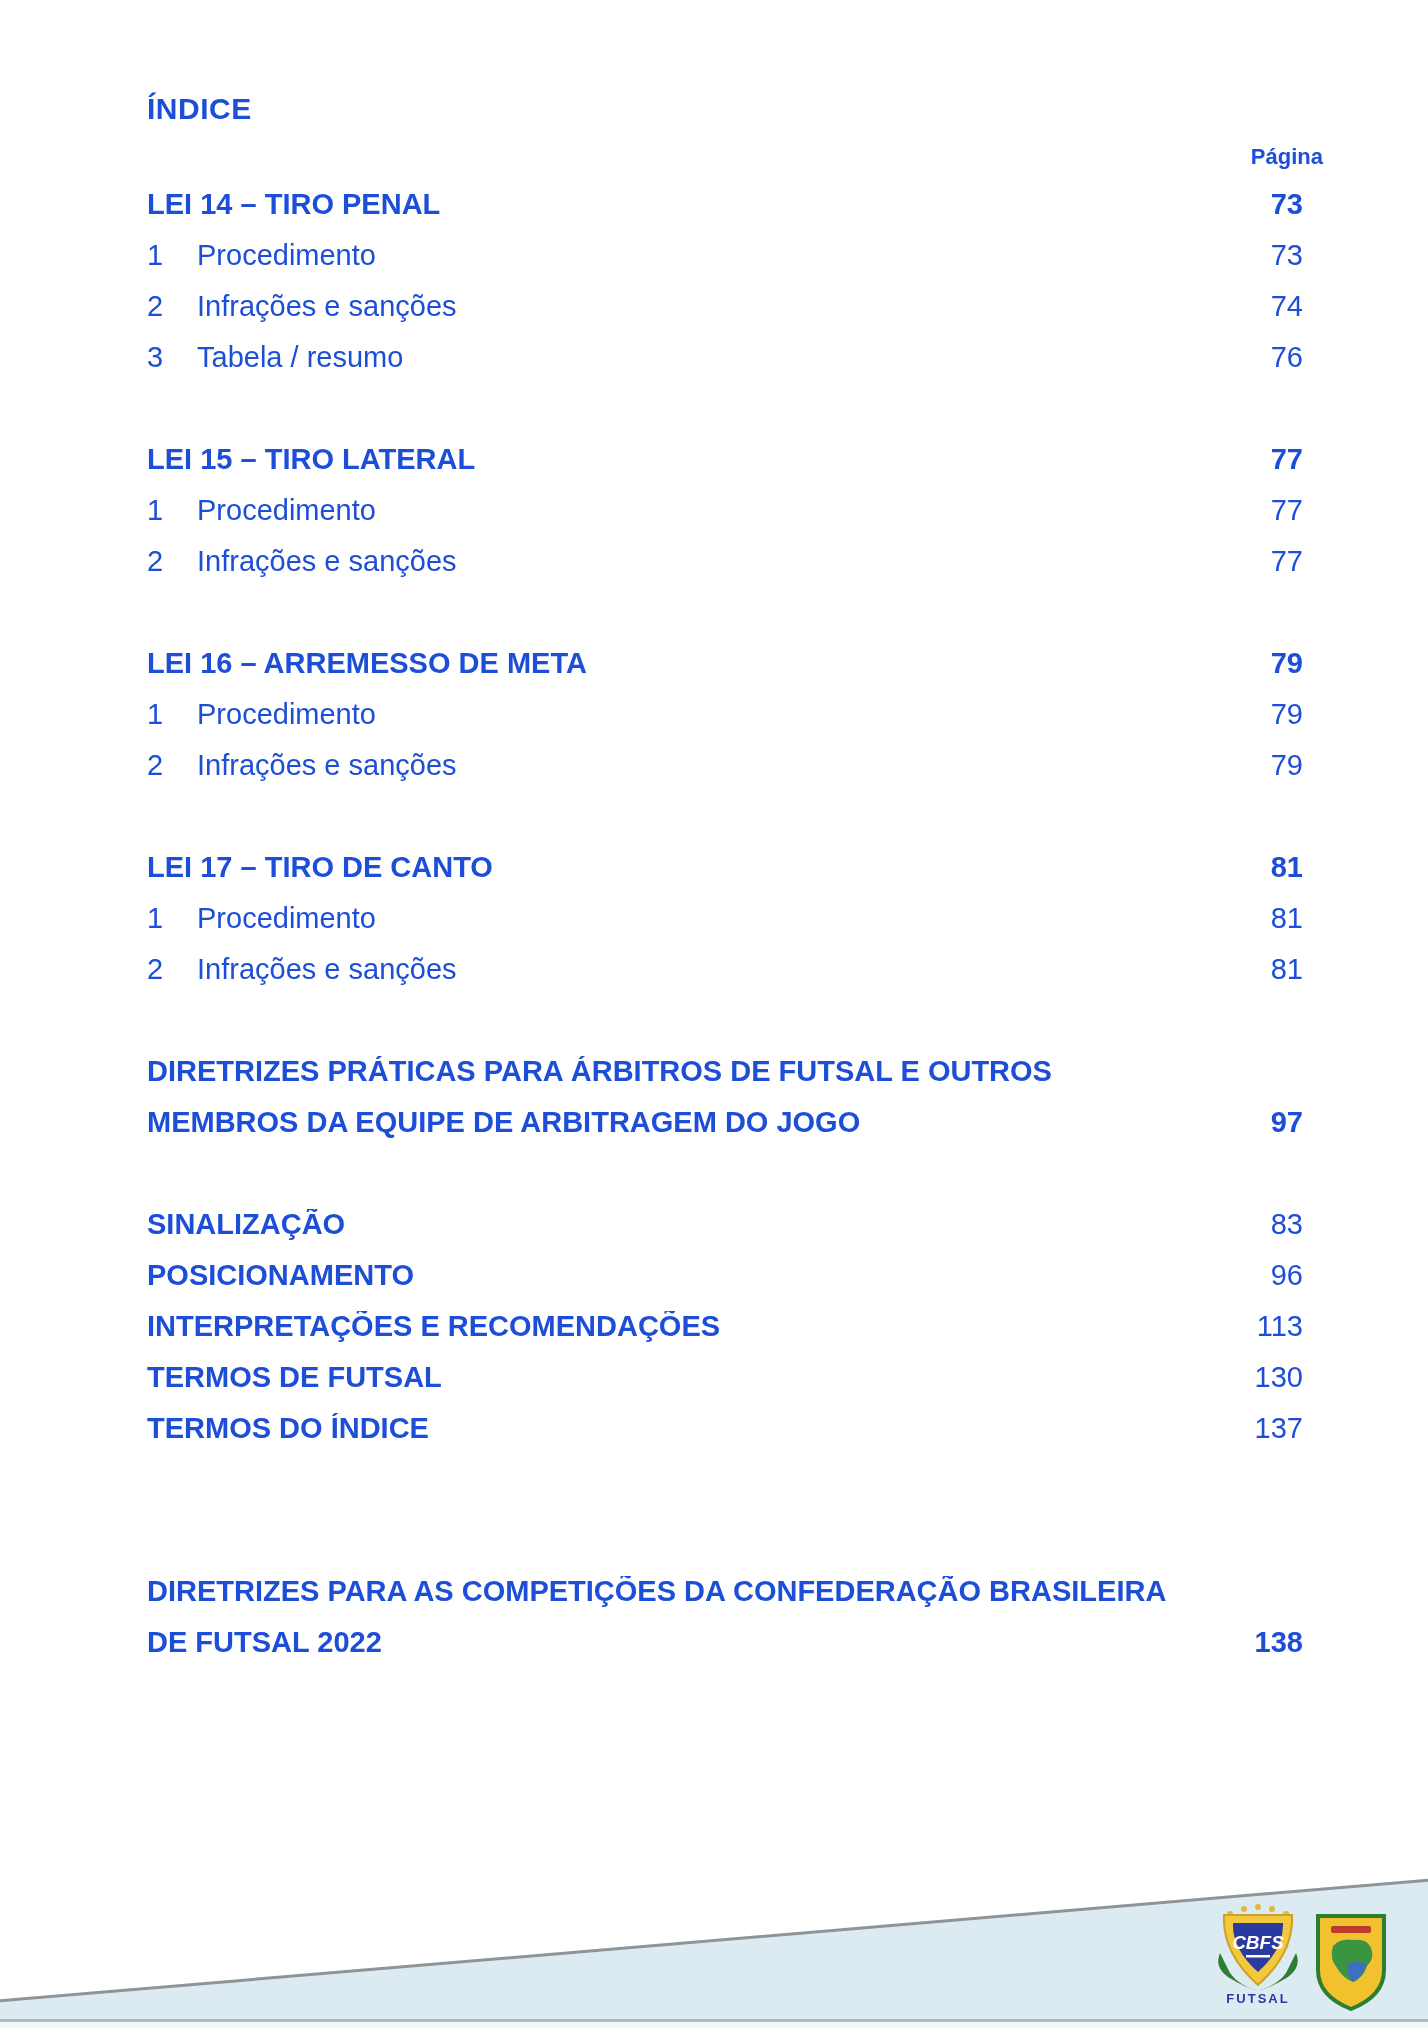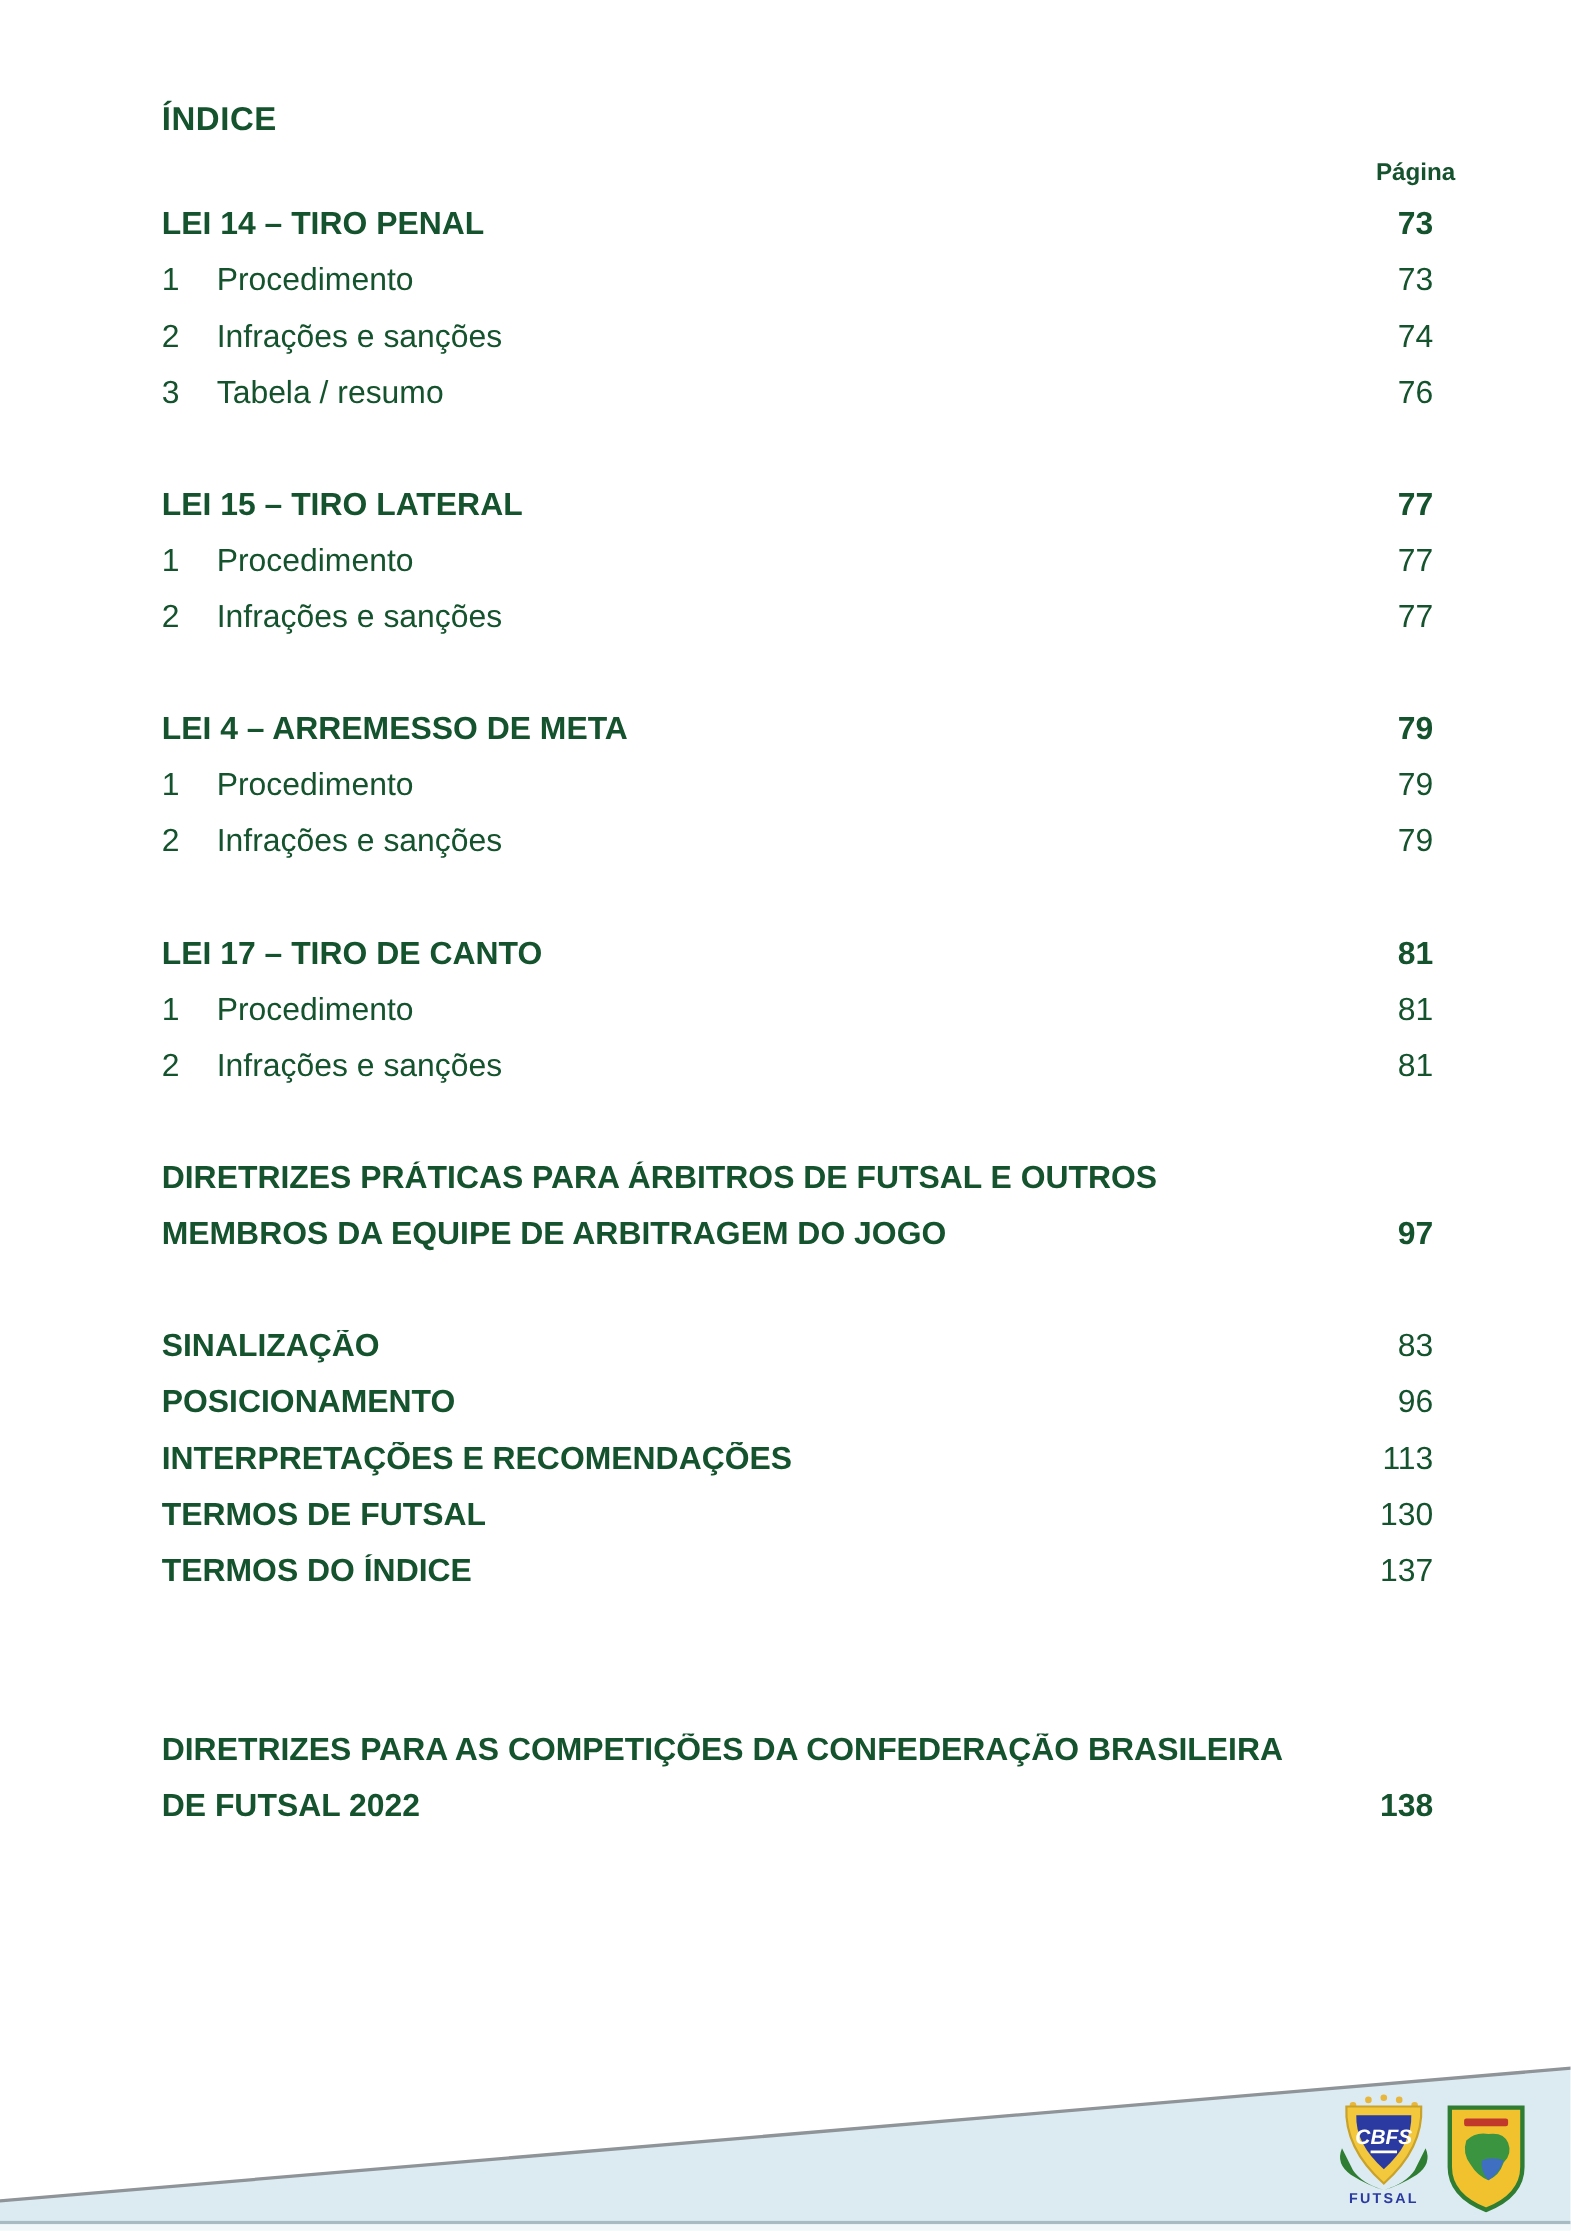--- a/index.html
+++ b/index.html
@@ -1,21 +1,21 @@
 <!DOCTYPE html>
 <html><head>
 <meta charset="utf-8">
 <style>
   html,body{margin:0;padding:0;background:#ffffff;}
   .page{
     position:relative;
     width:1428px;height:2028px;
     background:#ffffff;
     font-family:"Liberation Sans", sans-serif;
-    color:#14532d;
+    color:#1d4ed8;
     overflow:hidden;
   }
   .content{
     position:absolute;
     left:147px;top:83px;
     width:1156px;
   }
   .title{
     font-size:30px;font-weight:700;
     height:51px;display:flex;align-items:center;
@@ -80,21 +80,21 @@
       <span class="label">Procedimento</span>
       <span class="pg">77</span>
     </div>
         <div class="row">
       <span class="num">2</span>
       <span class="label">Infrações e sanções</span>
       <span class="pg">77</span>
     </div>
         <div class="row gap1">
 
-      <span class="label b">LEI 4 – ARREMESSO DE META</span>
+      <span class="label b">LEI 16 – ARREMESSO DE META</span>
       <span class="pg b">79</span>
     </div>
         <div class="row">
       <span class="num">1</span>
       <span class="label">Procedimento</span>
       <span class="pg">79</span>
     </div>
         <div class="row">
       <span class="num">2</span>
       <span class="label">Infrações e sanções</span>

